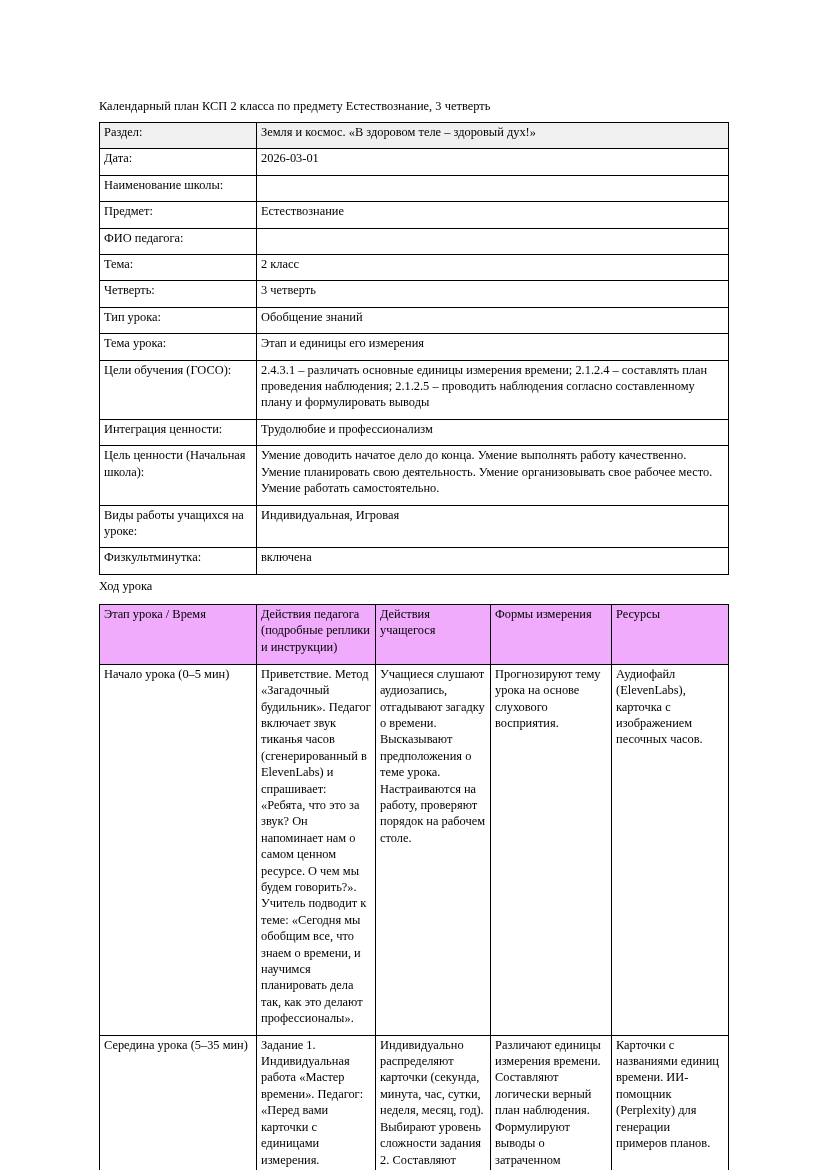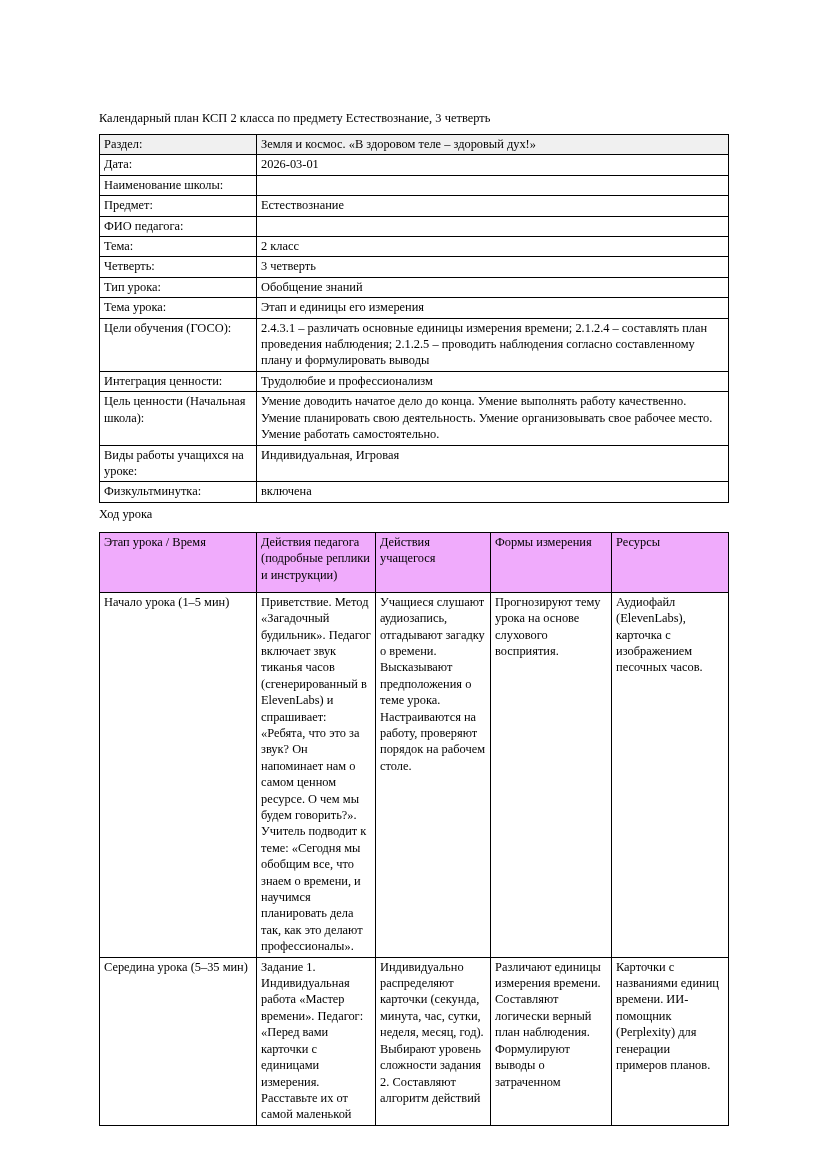--- a/index.html
+++ b/index.html
@@ -29,37 +29,37 @@
   .content {
     position: absolute;
     left: 99px;
     top: 98px;
     width: 629px;
   }
 
   .doc-title {
     font-size: 12.4px;
     line-height: 16px;
-    margin: 12px 0 8px 0;
+    margin: 0 0 8px 0;
     white-space: nowrap;
     letter-spacing: 0.02px;
   }
 
   table.doc-table {
     border-collapse: collapse;
     width: 629px;
     table-layout: fixed;
     font-size: 12.4px;
     line-height: 16.4px;
   }
 
   table.doc-table td,
   table.doc-table th {
     border: 1px solid #000000;
-    padding: 1px 4px 2px 4px;
+    padding: 1px 4px 8px 4px;
     vertical-align: top;
     text-align: left;
     font-weight: normal;
     word-wrap: break-word;
     overflow-wrap: break-word;
     hyphens: none;
   }
 
   
   table.info-table col.c-label { width: 157px; }
@@ -181,21 +181,21 @@
         <tr>
           <td>Этап урока / Время</td>
           <td>Действия педагога (подробные реплики и инструкции)</td>
           <td>Действия учащегося</td>
           <td>Формы измерения</td>
           <td>Ресурсы</td>
         </tr>
       </thead>
       <tbody>
         <tr>
-          <td>Начало урока (1–5 мин)</td>
+          <td>Начало урока (0–5 мин)</td>
           <td>Приветствие. Метод «Загадочный будильник». Педагог включает звук тиканья часов (сгенерированный в ElevenLabs) и спрашивает: «Ребята, что это за звук? Он напоминает нам о самом ценном ресурсе. О чем мы будем говорить?». Учитель подводит к теме: «Сегодня мы обобщим все, что знаем о времени, и научимся планировать дела так, как это делают профессионалы».</td>
           <td>Учащиеся слушают аудиозапись, отгадывают загадку о времени. Высказывают предположения о теме урока. Настраиваются на работу, проверяют порядок на рабочем столе.</td>
           <td>Прогнозируют тему урока на основе слухового восприятия.</td>
           <td>Аудиофайл (ElevenLabs), карточка с изображением песочных часов.</td>
         </tr>
         <tr>
           <td>Середина урока (5–35 мин)</td>
           <td>Задание 1. Индивидуальная работа «Мастер времени». Педагог: «Перед вами карточки с единицами измерения. Расставьте их от самой маленькой</td>
           <td>Индивидуально распределяют карточки (секунда, минута, час, сутки, неделя, месяц, год). Выбирают уровень сложности задания 2. Составляют алгоритм действий</td>
           <td>Различают единицы измерения времени. Составляют логически верный план наблюдения. Формулируют выводы о затраченном</td>

